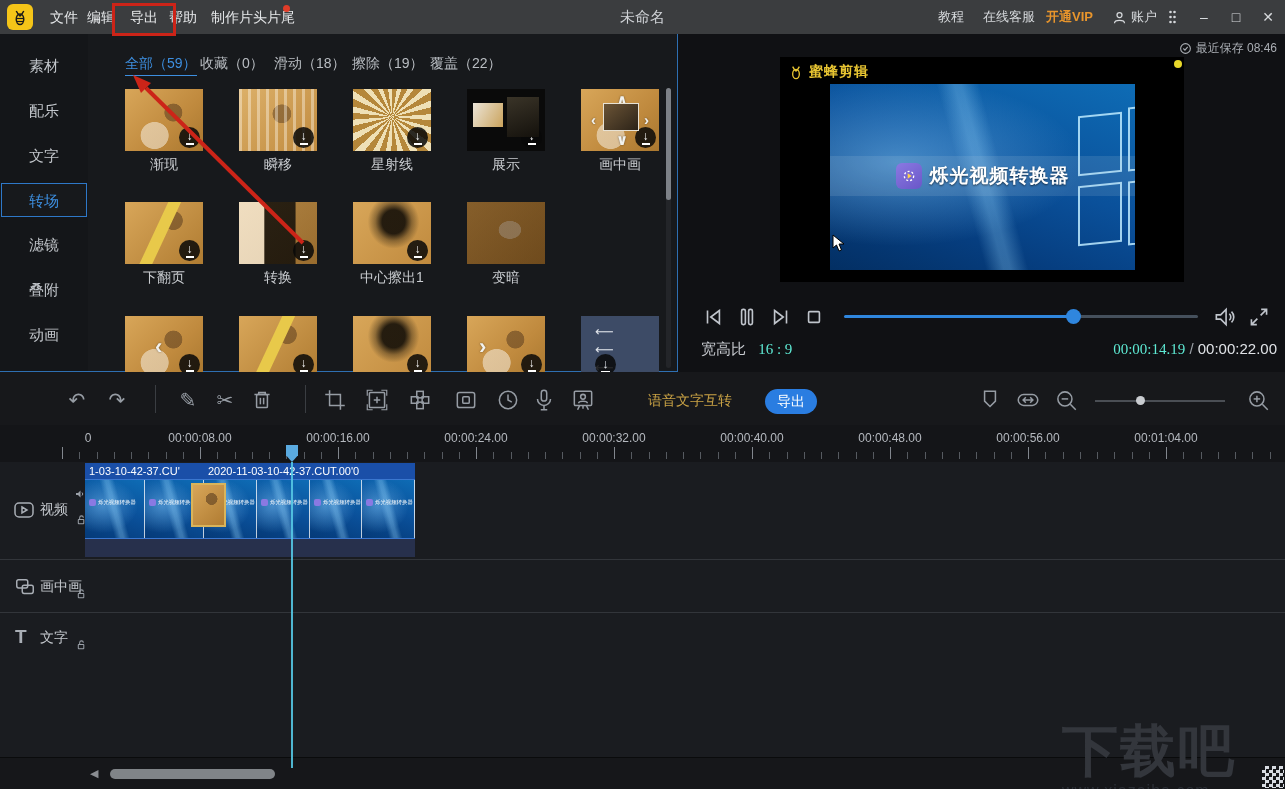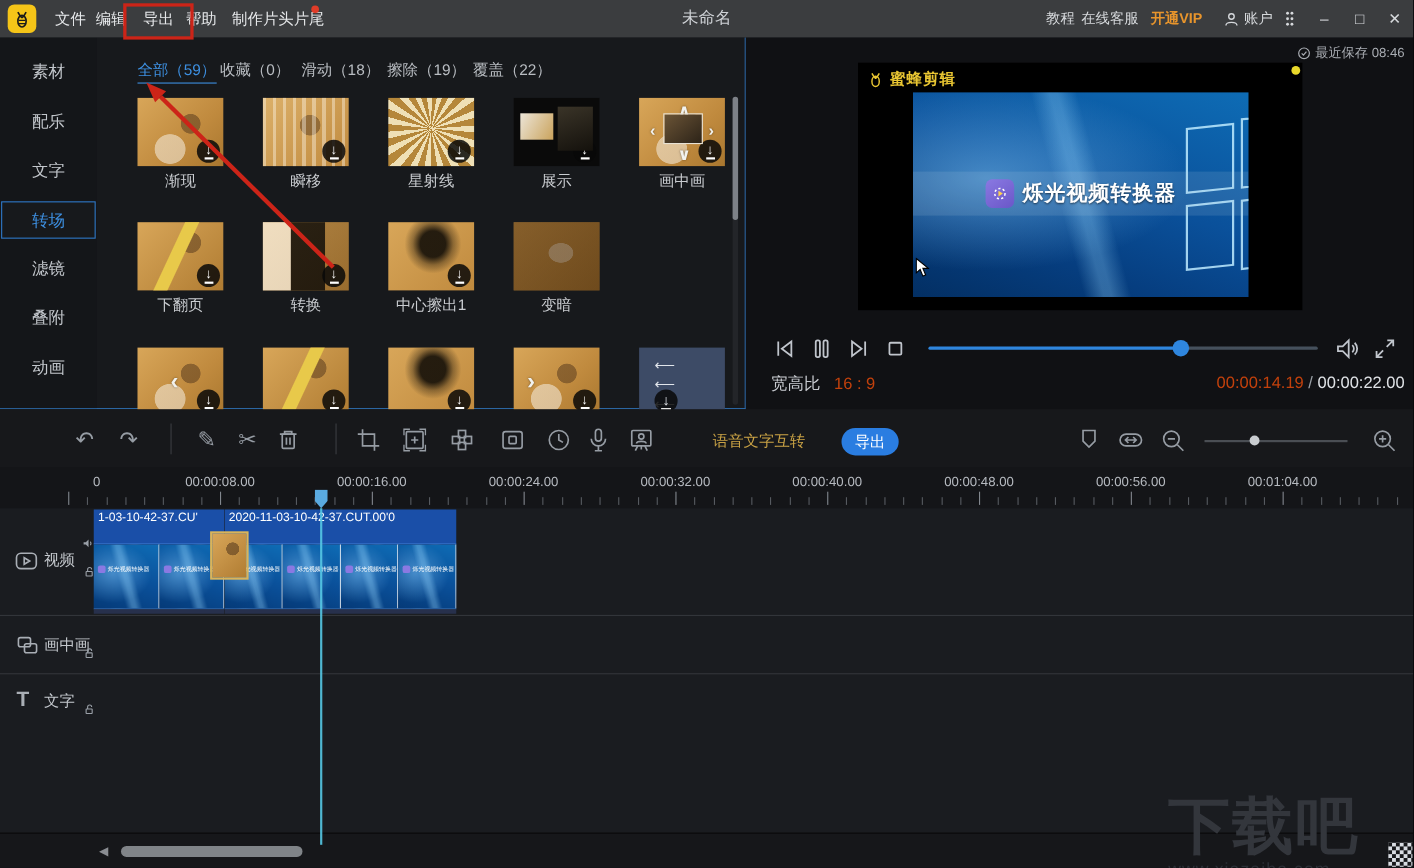--- a/index.html
+++ b/index.html
@@ -74,21 +74,21 @@
       linear-gradient(200deg,#0e6cb5 0%,#0a509a 45%,#063e80 72%,#032f63 100%); }
   .pane { position:absolute; border:2px solid rgba(190,235,255,.85); }
   .lockup { position:absolute; left:0; top:72px; width:100%; height:40px; background:rgba(190,210,230,.14); display:flex; align-items:center; justify-content:center; gap:8px; }
   .appicon { width:26px; height:26px; border-radius:6px; background:linear-gradient(145deg,#8a79e2,#6a57c8); display:flex; align-items:center; justify-content:center; }
   .lockup-text { color:#fff; font-size:19px; font-weight:bold; text-shadow:0 1px 2px rgba(0,0,0,.6); letter-spacing:1px; }
   .cursor { position:absolute; left:2px; top:150px; }
   .pctl { position:absolute; top:270px; width:26px; height:26px; }
   .seek-track { position:absolute; left:166px; top:281px; width:354px; height:3px; border-radius:2px; background:linear-gradient(90deg,#2f86de 0 229px,#45505c 229px); }
   .seek-thumb { position:absolute; left:388px; top:275px; width:15px; height:15px; border-radius:50%; background:#2f86de; }
   .inforow { position:absolute; top:306px; font-size:15px; }
-  .blue { color:#c2410c; }
+  .blue { color:#5eead4;font-family:Liberation Serif, serif; }
 
   
   .toolbar { position:absolute; left:0; top:372px; width:1285px; height:53px; background:#17181b; }
   .ticon { position:absolute; top:15px; width:26px; height:26px; color:#969ca4; text-align:center; }
   .ticon.glyph { font-size:20px; line-height:26px; }
   .tdiv { position:absolute; top:13px; width:1px; height:28px; background:#3a3d42; }
   .stt { position:absolute; left:648px; top:20px; font-size:14px; color:#c9a245; }
   .export-btn { position:absolute; left:765px; top:17px; width:52px; height:25px; border-radius:13px; background:#2a7de1; color:#fff; font-size:14px; text-align:center; line-height:25px; }
   .zslider-track { position:absolute; left:1095px; top:28px; width:130px; height:2px; background:#4a4e54; }
   .zslider-thumb { position:absolute; left:1136px; top:24px; width:9px; height:9px; border-radius:50%; background:#c9ccd0; }
@@ -102,21 +102,21 @@
   .ph-line { position:absolute; left:291px; top:462px; width:2px; height:306px; background:rgba(85,200,228,.9); z-index:50; }
 
   
   .tracks { position:absolute; left:0; top:462px; width:1285px; height:295px; background:#1a1c20; }
   .trow { position:absolute; left:0; width:1285px; border-top:1px solid #32353a; }
   .tlab { position:absolute; left:0; top:0; height:100%; width:85px; }
   .tlab .name { position:absolute; left:40px; font-size:14px; color:#c4c8cd; white-space:nowrap; }
   .mini { position:absolute; width:12px; height:12px; }
   
   .clip { position:absolute; top:1px; height:95px; overflow:hidden; }
-  .clip-title { height:32px; background:#1a4fa8; color:#fff; font-size:11px; line-height:17px; padding-left:4px; white-space:nowrap; overflow:hidden; border-bottom:1px solid #3a77d0; }
+  .clip-title { height:17px; background:#1a4fa8; color:#fff; font-size:11px; line-height:17px; padding-left:4px; white-space:nowrap; overflow:hidden; border-bottom:1px solid #3a77d0; }
   .clip-body { display:flex; height:59px; border-bottom:1px solid #3a77d0; }
   .seg { flex:1; position:relative; border-right:1px solid rgba(255,255,255,.75); overflow:hidden; background:
       linear-gradient(75deg, transparent 40%, rgba(150,215,255,.35) 48% 52%, transparent 60%),
       radial-gradient(ellipse at 30% 45%, rgba(130,200,250,.5), transparent 60%),
       linear-gradient(200deg,#0e6cb5 0%,#0a509a 50%,#053a78 100%); }
   .seg .badge { position:absolute; left:4px; top:18px; display:flex; align-items:center; gap:2px; }
   .seg .badge b { width:7px; height:7px; border-radius:2px; background:#8a79e2; display:block; }
   .seg .badge span { color:#fff; font-size:6px; white-space:nowrap; transform:scale(.9); transform-origin:left; }
   .clip-strip { height:18px; background:#27304c; }
   .trans-overlay { position:absolute; left:191px; top:483px; width:35px; height:44px; z-index:45; border:2px solid #d9b45a; background:
@@ -155,21 +155,21 @@
         </svg>
     </div>
     <div class="menu-item" style="left:50px">文件</div>
     <div class="menu-item" style="left:87px">编辑</div>
     <div class="menu-item" style="left:130px">导出</div>
     <div class="menu-item" style="left:169px">帮助</div>
     <div class="menu-item" style="left:211px">制作片头片尾</div>
     <div class="menu-dot"></div>
     <div class="win-title">未命名</div>
 
-    <div class="tb-right" style="right:308px">教程</div>
+    <div class="tb-right" style="right:321px">教程</div>
     <div class="tb-right" style="right:250px">在线客服</div>
     <div class="tb-right vip" style="right:192px">开通VIP</div>
     <div class="tb-right" style="right:128px; display:flex; align-items:center; gap:4px;">
       <span>
           <svg class="icon" width="15" height="15" viewBox="0 0 24 24" fill="none" stroke="#d6d9dc" stroke-width="2">
             <circle cx="12" cy="8" r="4"></circle>
             <path d="M4 21 C4 15 20 15 20 21"></path>
           </svg>
         </span>
       <span>账户</span>

